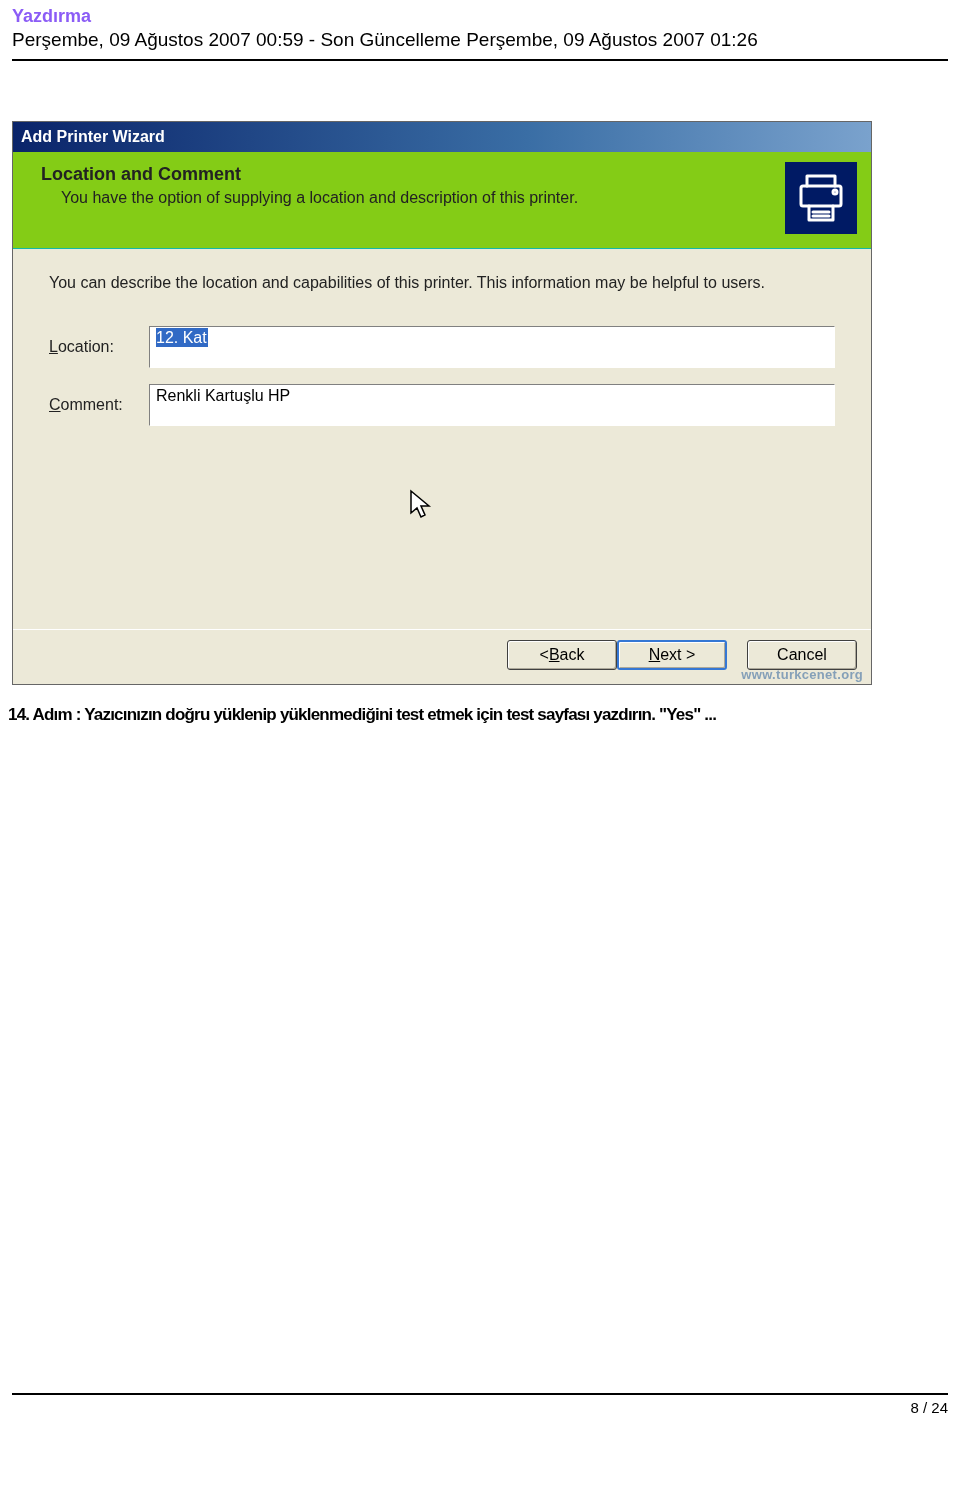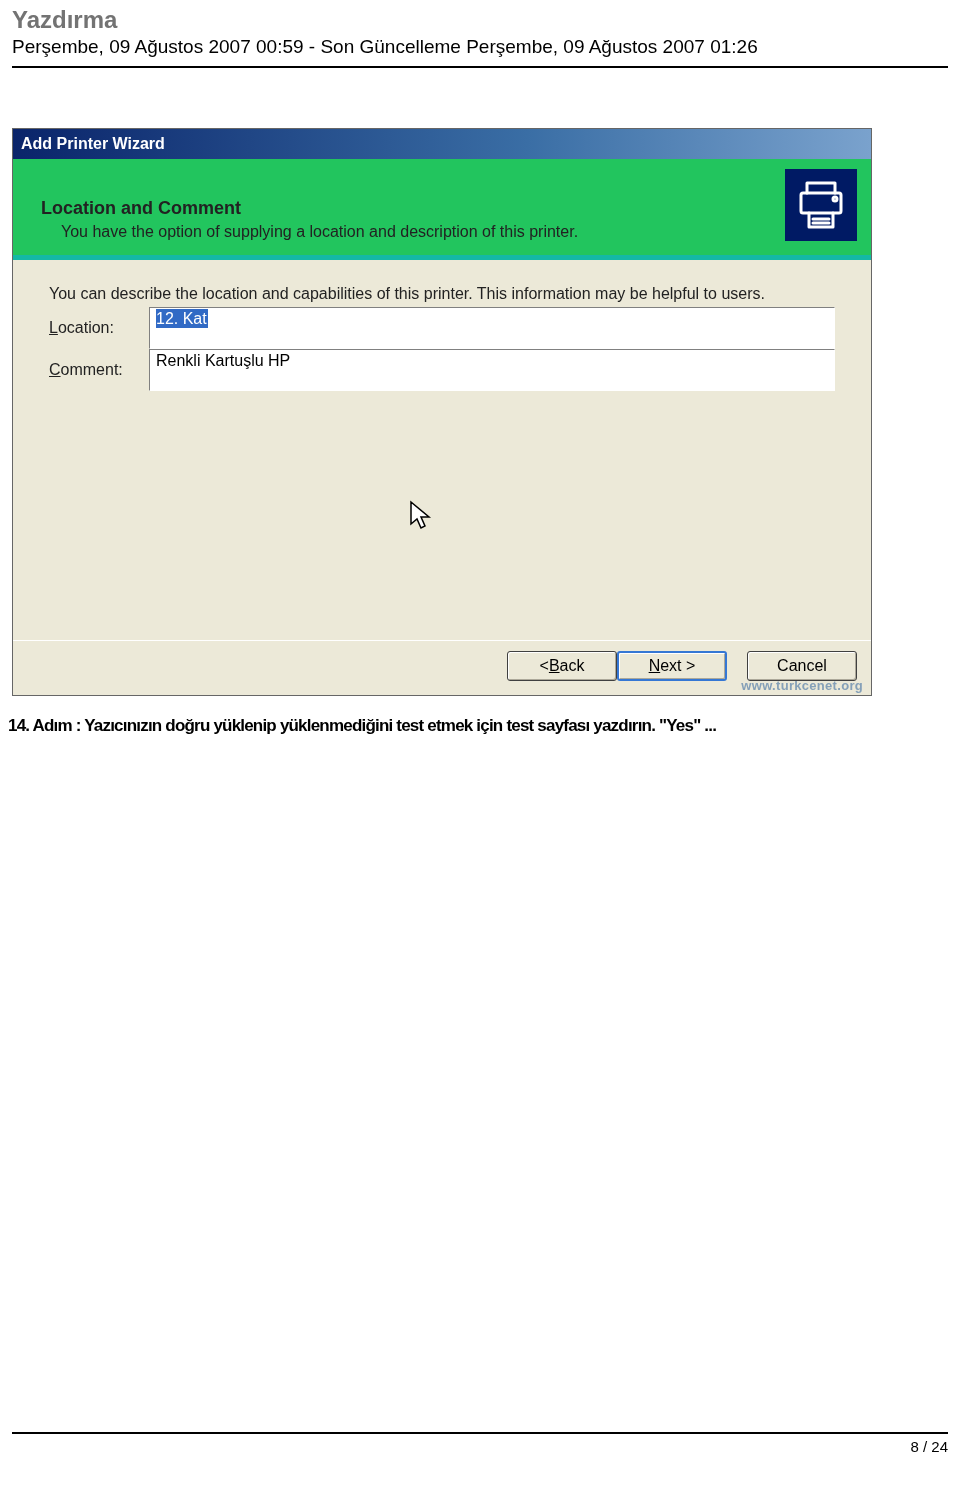--- a/index.html
+++ b/index.html
@@ -8,22 +8,22 @@
     padding: 0;
     font-family: Arial, Helvetica, sans-serif;
     background: #fff;
     width: 960px;
   }
   .page-header {
     padding: 6px 12px 4px 12px;
   }
   .page-title {
     font-weight: bold;
-    font-size: 24px;
-    color: #737373;
+    font-size: 18px;
+    color: #8b5cf6;
     margin: 0 0 2px 0;
   }
   .page-dateline {
     font-size: 19px;
     color: #000;
   }
   .page-hr {
     border: none;
     border-top: 2px solid #000;
     margin: 4px 12px 0 12px;
@@ -44,25 +44,25 @@
     height: 30px;
     background: linear-gradient(to right, #0a246a 0%, #3a6ea5 60%, #7aa2cd 100%);
     color: #fff;
     font-weight: bold;
     font-size: 16px;
     padding: 5px 8px;
     display: flex;
     align-items: center;
   }
   .wizard-header {
-    background: #22c55e;
-    border-bottom: 5px solid #14b8a6;
+    background: #84cc16;
+    border-bottom: 1px solid #14b8a6;
     padding: 10px 14px 14px 28px;
     display: flex;
-    align-items: flex-end;
+    align-items: flex-start;
     justify-content: space-between;
   }
   .wizard-header-text {
     flex: 1;
     padding-top: 2px;
   }
   .wizard-step-title {
     font-weight: bold;
     font-size: 18px;
     margin-bottom: 4px;
@@ -83,27 +83,27 @@
     flex-shrink: 0;
   }
   .wizard-step-icon svg { display: block; }
   .wizard-body {
     padding: 24px 36px 10px 36px;
     min-height: 380px;
     position: relative;
   }
   .wizard-instruction {
     font-size: 16px;
-    margin-bottom: 2px;
+    margin-bottom: 32px;
     line-height: 1.3;
   }
   .form-row {
     display: flex;
     align-items: center;
-    margin-bottom: 0;
+    margin-bottom: 16px;
   }
   .form-label {
     width: 100px;
     font-size: 16px;
     padding-right: 8px;
   }
   .form-label span.mnemonic { text-decoration: underline; }
   .form-input {
     flex: 1;
     height: 42px;
@@ -176,21 +176,21 @@
     font-size: 17px;
     font-weight: bold;
     color: #000;
     line-height: 1.2;
     letter-spacing: -0.8px;
     white-space: nowrap;
     overflow: hidden;
   }
   .page-footer {
     position: absolute;
-    top: 1432px;
+    top: 1393px;
     left: 0; right: 0;
   }
   .page-footer hr { border: none; border-top: 2px solid #000; margin: 0 12px; }
   .page-num {
     text-align: right;
     font-size: 15px;
     padding: 4px 12px 0 0;
     color: #000;
   }
 </style>

